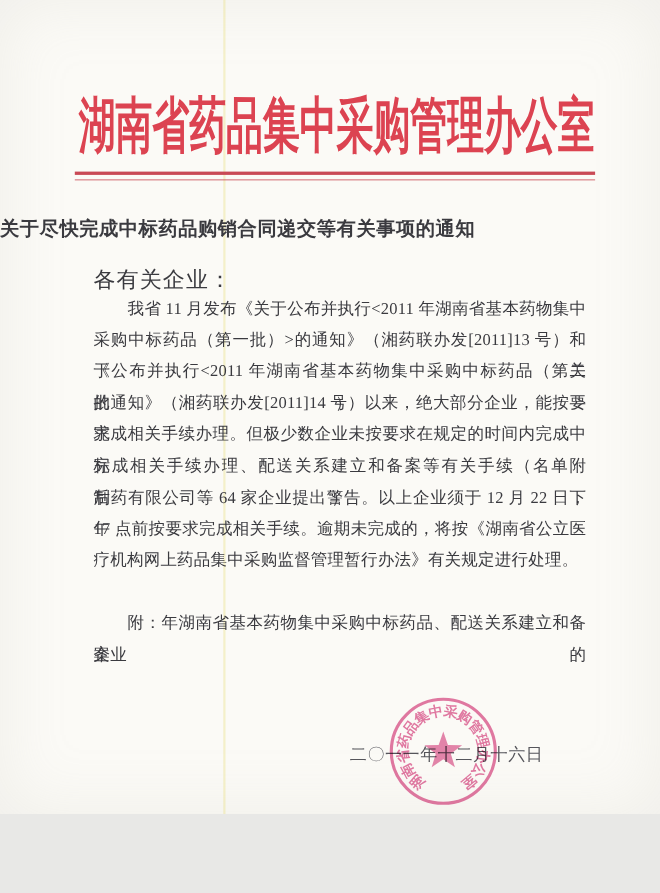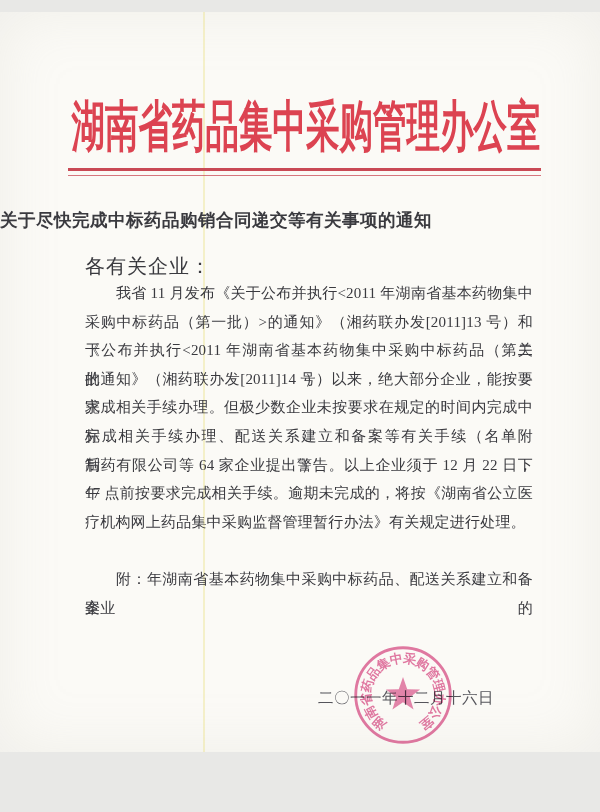--- a/index.html
+++ b/index.html
@@ -1,18 +1,18 @@
 <!DOCTYPE html>
 <html style="--paper: #fbfaf6; --header_red: #dc4351; --rule_red: #c94955; --ink: #3a3a3f; --date_ink: #55555b; --seal_pink: #e0679a; --scanline_yellow: rgba(233,223,130,0.38);"><head>
 <meta charset="utf-8">
 <style>
   * { margin:0; padding:0; box-sizing:border-box; }
   html,body { background:#e8e8e6; }
   .page {
-    position:relative; width:600px; height:740px; margin:12px auto;
+    position:relative; width:600px; height:740px; margin:0 auto;
     background:var(--paper,#fbfaf6);
     overflow:hidden;
     font-family:"Liberation Serif","DejaVu Serif",serif;
     box-shadow: inset 0 0 60px rgba(190,190,178,0.18);
   }
   .scan-line {
     position:absolute; left:203px; top:0; width:2px; height:812px;
     background:var(--scanline_yellow); pointer-events:none;
   }
   .org-name-wrap {

